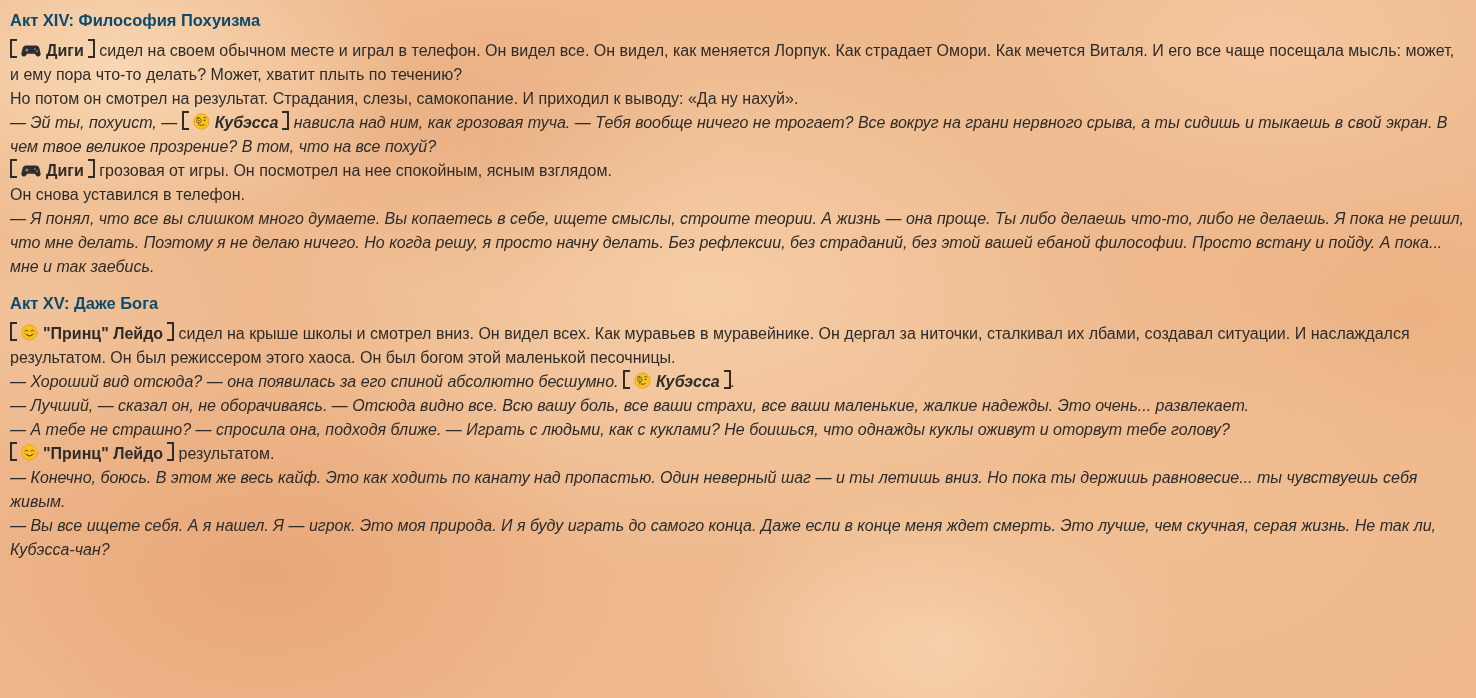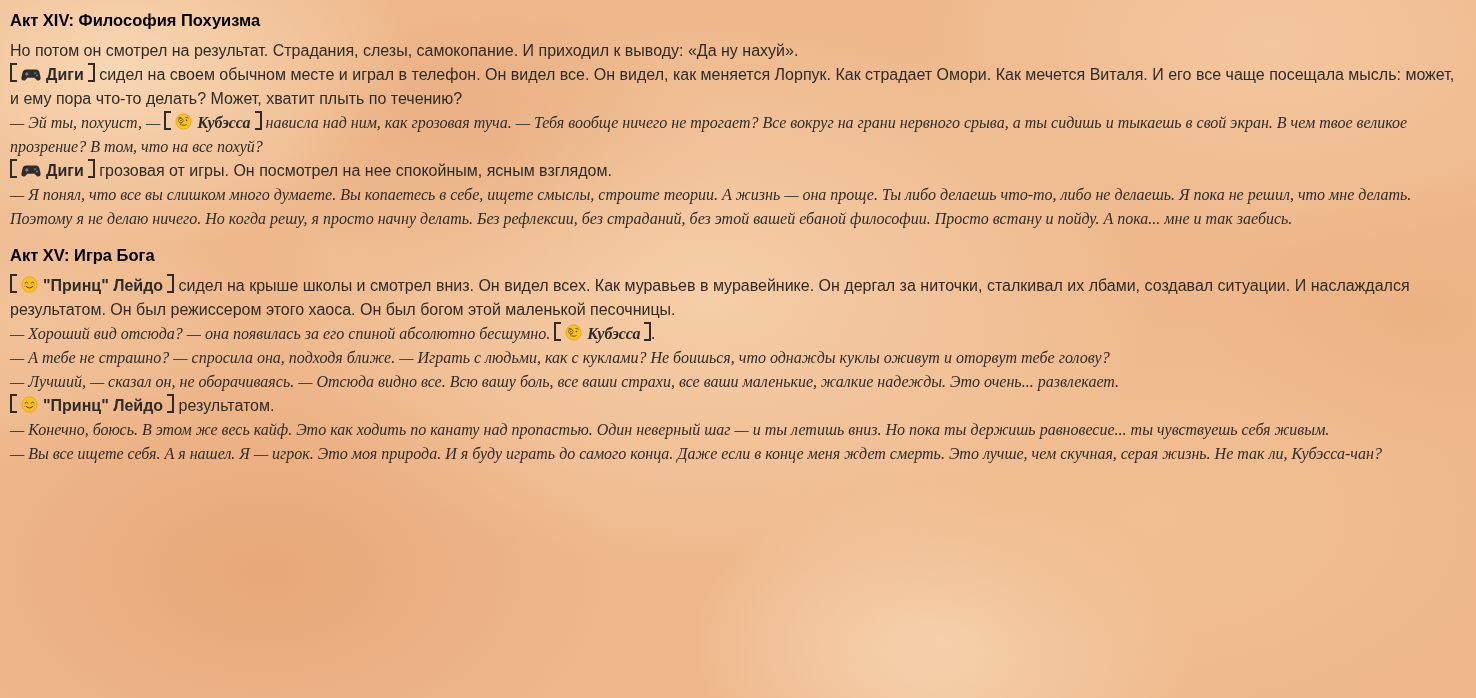--- a/index.html
+++ b/index.html
@@ -24,85 +24,86 @@
     font-size:16px;
     line-height:24px;
   }
   .act-section{margin:0;}
   .act-section + .act-section{margin-top:12px;}
   h2.act-title{
     margin:0 0 7px 0;
     font-size:16.5px;
     line-height:24px;
     font-weight:700;
-    color:#000000;
+    color:#0c4a6e;
   }
   p{margin:0;}
-  p.dialogue{font-style:italic;font-family:Liberation Serif, serif;}
+  p.dialogue{font-style:italic;}
   .marker{font-weight:700;white-space:nowrap;}
   .br{
     display:inline-block;width:5px;height:15px;
     border-top:2.5px solid #2d2c2a;border-bottom:2.5px solid #2d2c2a;
     vertical-align:-2px;
   }
   .br.open{border-left:2.5px solid #2d2c2a;margin-right:4px;}
   .br.close{border-right:2.5px solid #2d2c2a;margin-left:4px;}
   .emoji{display:inline-block;vertical-align:-2px;line-height:0;margin-right:5px;}
   .emoji svg{display:inline-block;}
 </style>
 </head>
 <body>
 
 <div class="doc">
     <section class="act-section">
       <h2 class="act-title">Акт XIV: Философия Похуизма</h2>
-      <p class="narration"><span>Но потом он смотрел на результат. Страдания, слезы, самокопание. И приходил к выводу: «Да ну нахуй».</span></p>
       <p class="narration"><span class="marker"><span class="br open"></span><span class="emoji"><svg width="20" height="14" viewBox="0 0 28 18">
               <path fill="#2e2d2b" d="M7.2 1.2 C4 1.2 2.6 3.4 2.1 5.8 L0.6 12.6 c-0.5 2.4 1.3 4.2 3.4 4.2 1.5 0 2.6-0.9 3.4-2.1 l1.4-2 h10.4 l1.4 2 c0.8 1.2 1.9 2.1 3.4 2.1 2.1 0 3.9-1.8 3.4-4.2 L25.9 5.8 C25.4 3.4 24 1.2 20.8 1.2 Z"></path>
               <path stroke="#8a8a8a" stroke-width="1.6" fill="none" d="M8.2 5.2 v5 M5.7 7.7 h5"></path>
               <circle cx="19.6" cy="6.3" r="1.3" fill="#8a8a8a"></circle>
               <circle cx="22.4" cy="9.6" r="1.3" fill="#8a8a8a"></circle>
             </svg></span><span>Диги</span><span class="br close"></span></span><span> сидел на своем обычном месте и играл в телефон. Он видел все. Он видел, как меняется Лорпук. Как страдает Омори. Как мечется Виталя. И его все чаще посещала мысль: может, и ему пора что-то делать? Может, хватит плыть по течению?</span></p>
+      <p class="narration"><span>Но потом он смотрел на результат. Страдания, слезы, самокопание. И приходил к выводу: «Да ну нахуй».</span></p>
       <p class="dialogue"><span>— Эй ты, похуист, — </span><span class="marker"><span class="br open"></span><span class="emoji"><svg width="17" height="17" viewBox="0 0 20 20">
               <circle cx="10" cy="10" r="9" fill="#fcc21c" stroke="#d99e17" stroke-width="0.8"></circle>
               <path d="M4.2 5.8 q1.5 -1.2 3 -0.6 M12.6 5.2 q1.5 -0.6 3 0.6" stroke="#5f4412" stroke-width="0.9" fill="none" stroke-linecap="round"></path>
               <circle cx="6.9" cy="9" r="2.6" fill="#ffffff" fill-opacity="0.5" stroke="#5f4412" stroke-width="1"></circle>
               <circle cx="6.9" cy="9" r="0.95" fill="#5f4412"></circle>
               <circle cx="13.6" cy="8.7" r="0.95" fill="#5f4412"></circle>
               <path d="M6.9 11.7 v3.1" stroke="#5f4412" stroke-width="0.9"></path>
               <path d="M8.6 14.2 q2.2 1 4.6 -0.4" stroke="#5f4412" stroke-width="1" fill="none" stroke-linecap="round"></path>
             </svg></span><span>Кубэсса</span><span class="br close"></span></span><span> нависла над ним, как грозовая туча. — Тебя вообще ничего не трогает? Все вокруг на грани нервного срыва, а ты сидишь и тыкаешь в свой экран. В чем твое великое прозрение? В том, что на все похуй?</span></p>
       <p class="narration"><span class="marker"><span class="br open"></span><span class="emoji"><svg width="20" height="14" viewBox="0 0 28 18">
               <path fill="#2e2d2b" d="M7.2 1.2 C4 1.2 2.6 3.4 2.1 5.8 L0.6 12.6 c-0.5 2.4 1.3 4.2 3.4 4.2 1.5 0 2.6-0.9 3.4-2.1 l1.4-2 h10.4 l1.4 2 c0.8 1.2 1.9 2.1 3.4 2.1 2.1 0 3.9-1.8 3.4-4.2 L25.9 5.8 C25.4 3.4 24 1.2 20.8 1.2 Z"></path>
               <path stroke="#8a8a8a" stroke-width="1.6" fill="none" d="M8.2 5.2 v5 M5.7 7.7 h5"></path>
               <circle cx="19.6" cy="6.3" r="1.3" fill="#8a8a8a"></circle>
               <circle cx="22.4" cy="9.6" r="1.3" fill="#8a8a8a"></circle>
             </svg></span><span>Диги</span><span class="br close"></span></span><span> грозовая от игры. Он посмотрел на нее спокойным, ясным взглядом.</span></p>
+      <p class="narration"><span>Он снова уставился в телефон.</span></p>
       <p class="dialogue"><span>— Я понял, что все вы слишком много думаете. Вы копаетесь в себе, ищете смыслы, строите теории. А жизнь — она проще. Ты либо делаешь что-то, либо не делаешь. Я пока не решил, что мне делать. Поэтому я не делаю ничего. Но когда решу, я просто начну делать. Без рефлексии, без страданий, без этой вашей ебаной философии. Просто встану и пойду. А пока... мне и так заебись.</span></p>
     </section>
     <section class="act-section">
-      <h2 class="act-title">Акт XV: Игра Бога</h2>
+      <h2 class="act-title">Акт XV: Даже Бога</h2>
       <p class="narration"><span class="marker"><span class="br open"></span><span class="emoji"><svg width="17" height="17" viewBox="0 0 20 20">
               <circle cx="10" cy="10" r="9" fill="#fcc21c" stroke="#d99e17" stroke-width="0.8"></circle>
               <path d="M4.7 8.2 q1.8 -2.3 3.6 0 M11.7 8.2 q1.8 -2.3 3.6 0" stroke="#5f4412" stroke-width="1.1" fill="none" stroke-linecap="round"></path>
               <circle cx="4.6" cy="11.5" r="1.4" fill="#f59b38" fill-opacity="0.75"></circle>
               <circle cx="15.4" cy="11.5" r="1.4" fill="#f59b38" fill-opacity="0.75"></circle>
               <path d="M6.3 12.3 q3.7 3.5 7.4 0" stroke="#5f4412" stroke-width="1.2" fill="none" stroke-linecap="round"></path>
             </svg></span><span>"Принц" Лейдо</span><span class="br close"></span></span><span> сидел на крыше школы и смотрел вниз. Он видел всех. Как муравьев в муравейнике. Он дергал за ниточки, сталкивал их лбами, создавал ситуации. И наслаждался результатом. Он был режиссером этого хаоса. Он был богом этой маленькой песочницы.</span></p>
       <p class="dialogue"><span>— Хороший вид отсюда? — она появилась за его спиной абсолютно бесшумно. </span><span class="marker"><span class="br open"></span><span class="emoji"><svg width="17" height="17" viewBox="0 0 20 20">
               <circle cx="10" cy="10" r="9" fill="#fcc21c" stroke="#d99e17" stroke-width="0.8"></circle>
               <path d="M4.2 5.8 q1.5 -1.2 3 -0.6 M12.6 5.2 q1.5 -0.6 3 0.6" stroke="#5f4412" stroke-width="0.9" fill="none" stroke-linecap="round"></path>
               <circle cx="6.9" cy="9" r="2.6" fill="#ffffff" fill-opacity="0.5" stroke="#5f4412" stroke-width="1"></circle>
               <circle cx="6.9" cy="9" r="0.95" fill="#5f4412"></circle>
               <circle cx="13.6" cy="8.7" r="0.95" fill="#5f4412"></circle>
               <path d="M6.9 11.7 v3.1" stroke="#5f4412" stroke-width="0.9"></path>
               <path d="M8.6 14.2 q2.2 1 4.6 -0.4" stroke="#5f4412" stroke-width="1" fill="none" stroke-linecap="round"></path>
             </svg></span><span>Кубэсса</span><span class="br close"></span></span><span>.</span></p>
+      <p class="dialogue"><span>— Лучший, — сказал он, не оборачиваясь. — Отсюда видно все. Всю вашу боль, все ваши страхи, все ваши маленькие, жалкие надежды. Это очень... развлекает.</span></p>
       <p class="dialogue"><span>— А тебе не страшно? — спросила она, подходя ближе. — Играть с людьми, как с куклами? Не боишься, что однажды куклы оживут и оторвут тебе голову?</span></p>
-      <p class="dialogue"><span>— Лучший, — сказал он, не оборачиваясь. — Отсюда видно все. Всю вашу боль, все ваши страхи, все ваши маленькие, жалкие надежды. Это очень... развлекает.</span></p>
       <p class="narration"><span class="marker"><span class="br open"></span><span class="emoji"><svg width="17" height="17" viewBox="0 0 20 20">
               <circle cx="10" cy="10" r="9" fill="#fcc21c" stroke="#d99e17" stroke-width="0.8"></circle>
               <path d="M4.7 8.2 q1.8 -2.3 3.6 0 M11.7 8.2 q1.8 -2.3 3.6 0" stroke="#5f4412" stroke-width="1.1" fill="none" stroke-linecap="round"></path>
               <circle cx="4.6" cy="11.5" r="1.4" fill="#f59b38" fill-opacity="0.75"></circle>
               <circle cx="15.4" cy="11.5" r="1.4" fill="#f59b38" fill-opacity="0.75"></circle>
               <path d="M6.3 12.3 q3.7 3.5 7.4 0" stroke="#5f4412" stroke-width="1.2" fill="none" stroke-linecap="round"></path>
             </svg></span><span>"Принц" Лейдо</span><span class="br close"></span></span><span> результатом.</span></p>
       <p class="dialogue"><span>— Конечно, боюсь. В этом же весь кайф. Это как ходить по канату над пропастью. Один неверный шаг — и ты летишь вниз. Но пока ты держишь равновесие... ты чувствуешь себя живым.</span></p>
       <p class="dialogue"><span>— Вы все ищете себя. А я нашел. Я — игрок. Это моя природа. И я буду играть до самого конца. Даже если в конце меня ждет смерть. Это лучше, чем скучная, серая жизнь. Не так ли, Кубэсса-чан?</span></p>
     </section>

